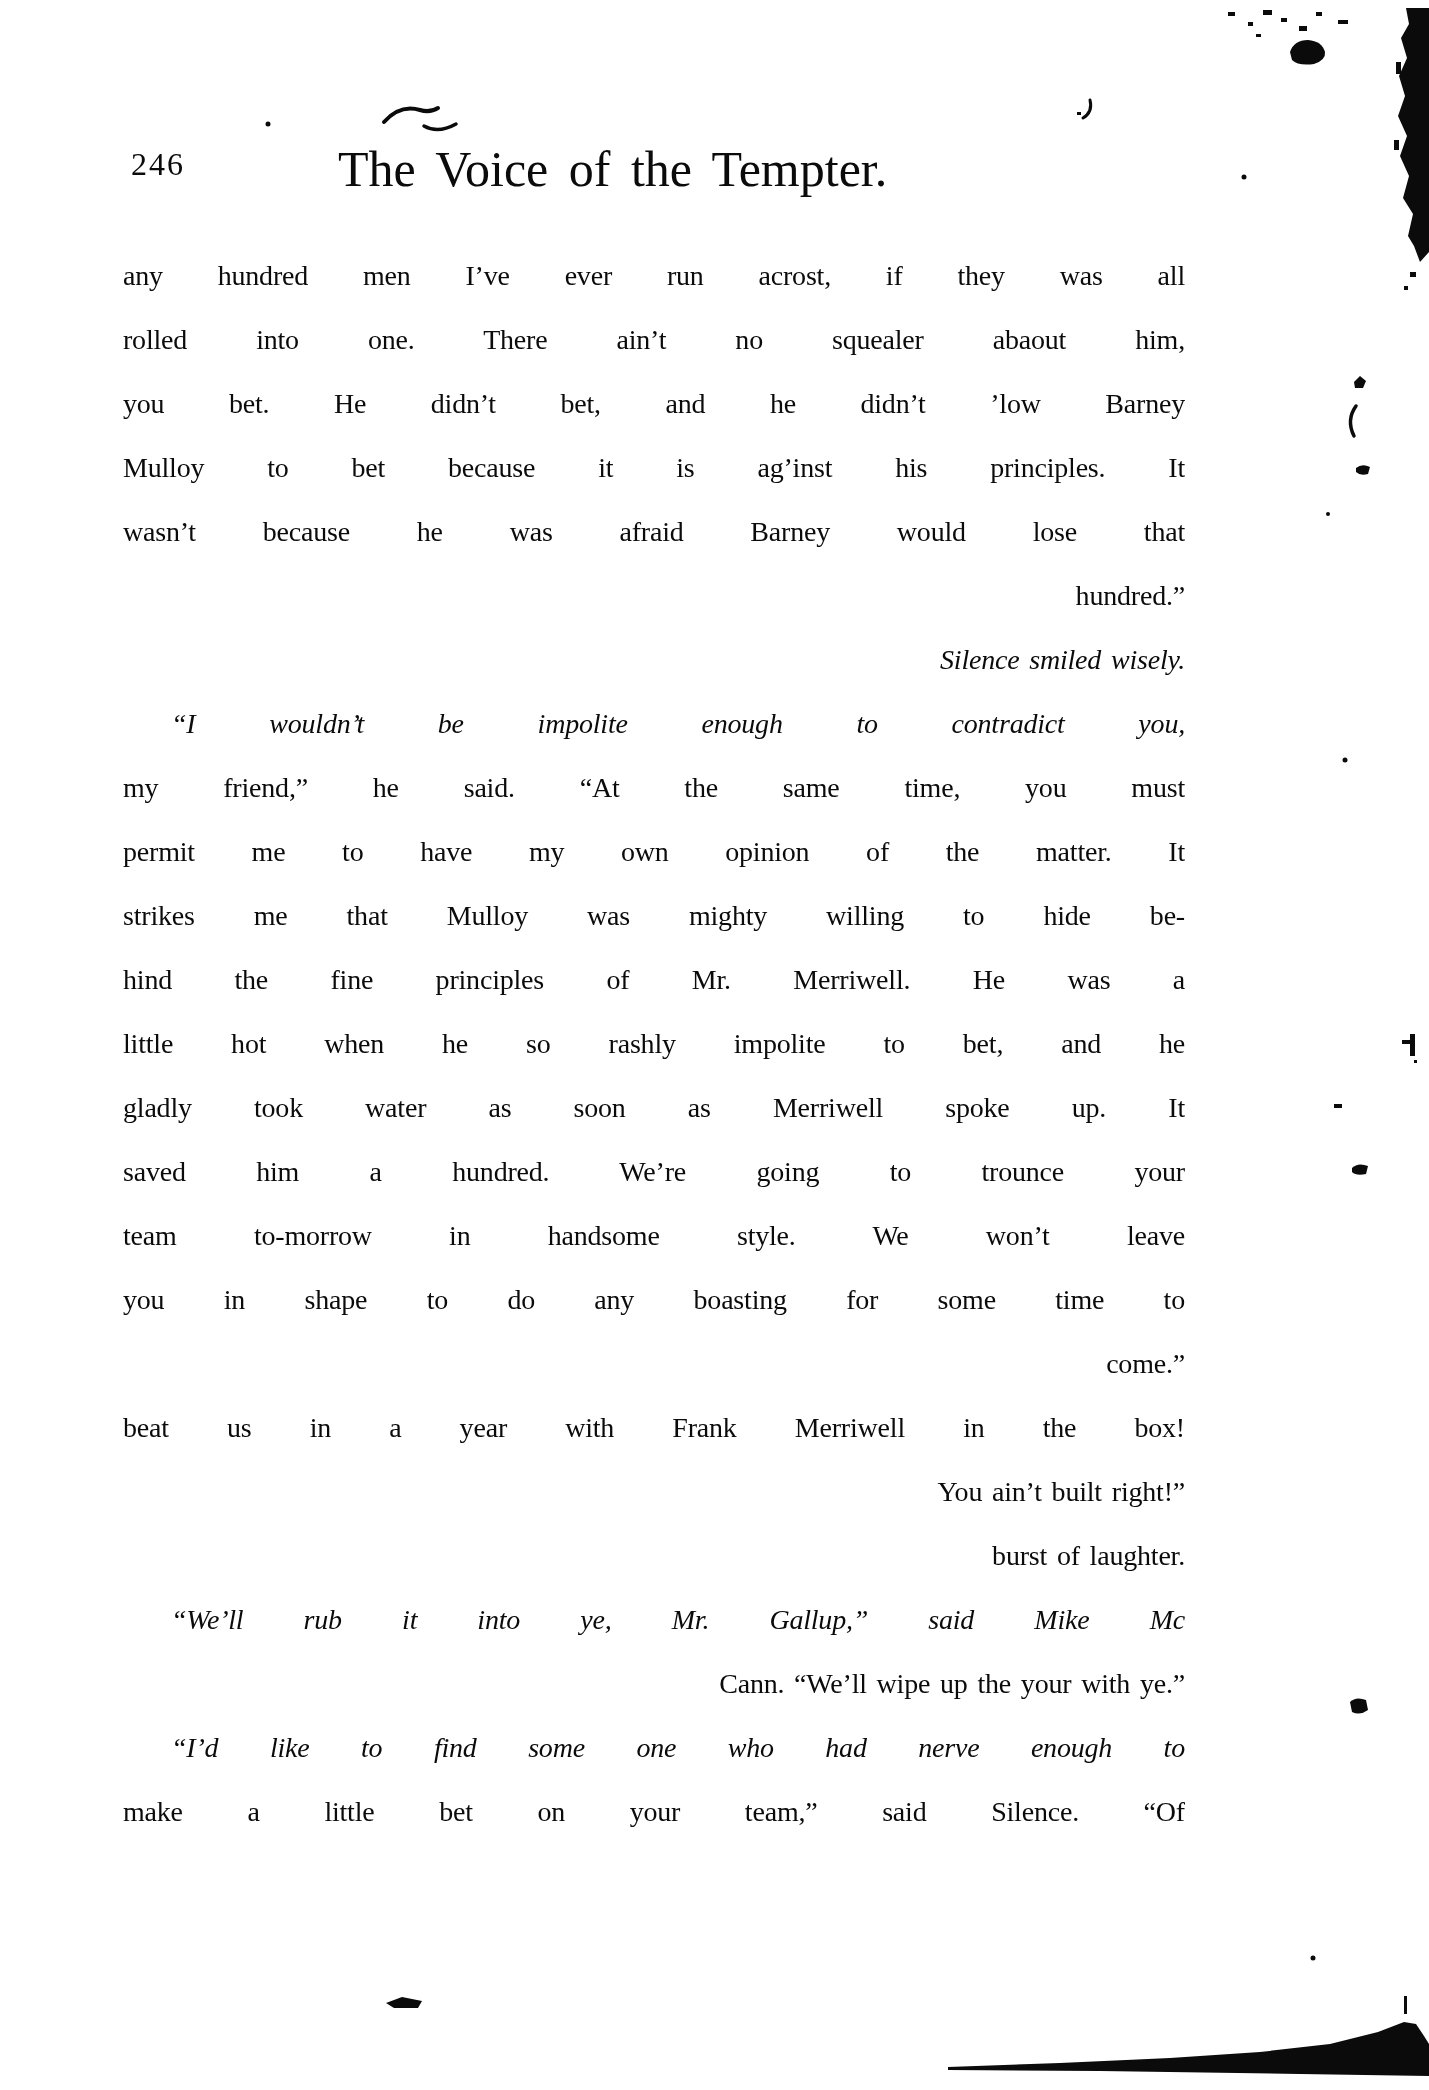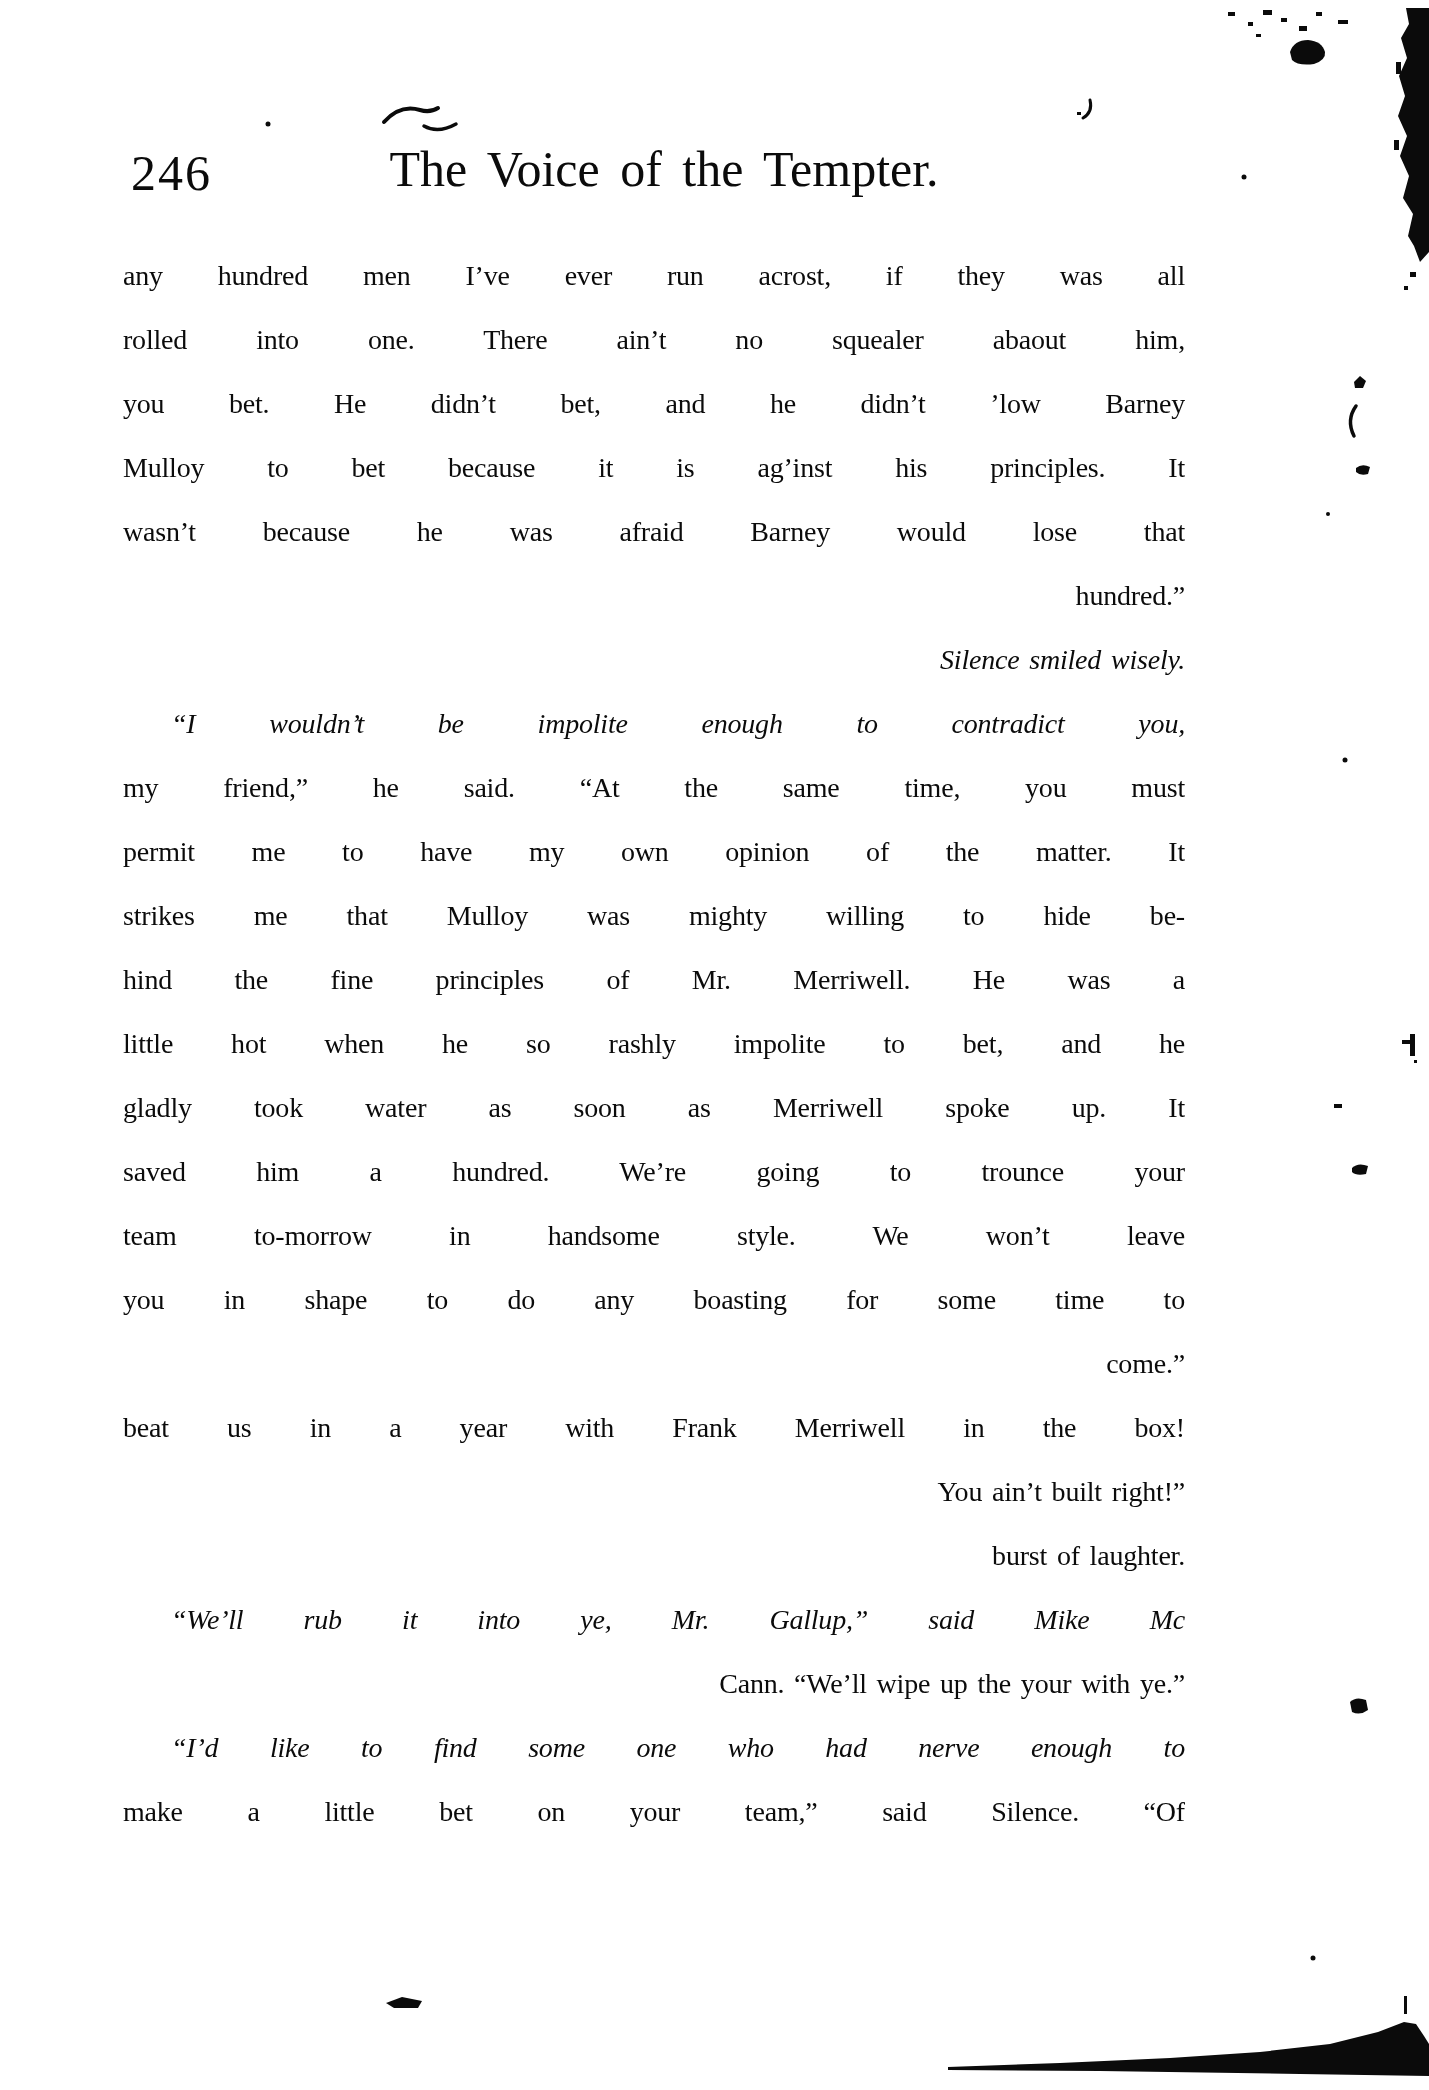--- a/index.html
+++ b/index.html
@@ -3,25 +3,25 @@
 <meta charset="utf-8">
 <style>
   html,body { margin:0; padding:0; background:#e8e8e8; }
   .page {
     position:relative; width:1429px; height:2090px;
     background:#ffffff; overflow:hidden;
     font-family:"Liberation Serif", serif; color:#0b0b0b;
   }
   .pageno {
     position:absolute; left:131px; top:148px;
-    font-size:50px; line-height:1; letter-spacing:2px;
+    font-size:32px; line-height:1; letter-spacing:2px;
   }
   .htitle {
     position:absolute; left:338px; top:144px; width:652px;
-    text-align:center; font-size:50px; line-height:1; word-spacing:8px;
+    font-size:50px; line-height:1; word-spacing:8px;
   }
   .textblock {
     position:absolute; left:123px; top:244px; width:1062px;
     font-size:28px; line-height:64px; letter-spacing:-0.2px; word-spacing:3px;
   }
   .ln { height:64px; overflow:hidden; text-align:right; white-space:normal; }
   .ln.jst { text-align:justify; }
   .ln.jst::after { content:""; display:inline-block; width:100%; height:0; }
   .ln.ind { text-indent:48px;font-style:italic; }
   .artifacts { position:absolute; left:0; top:0; width:1429px; height:2090px; }

